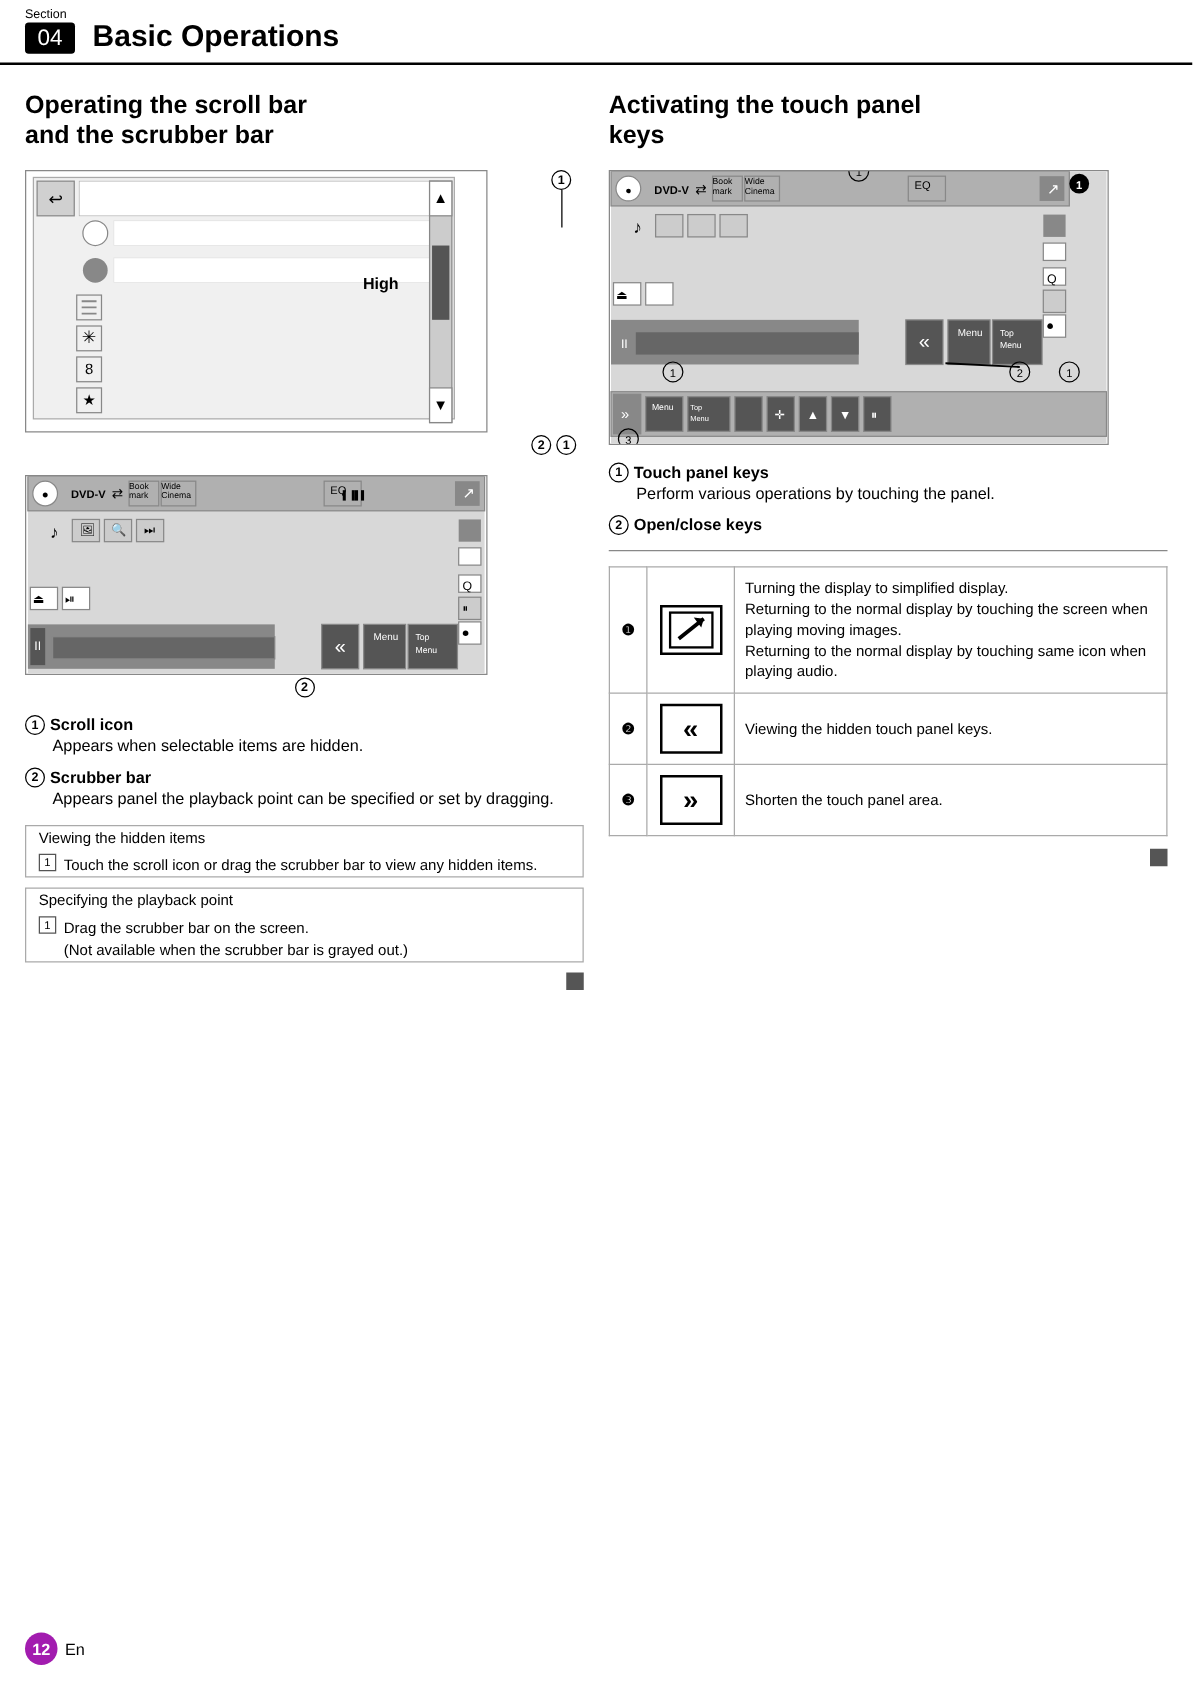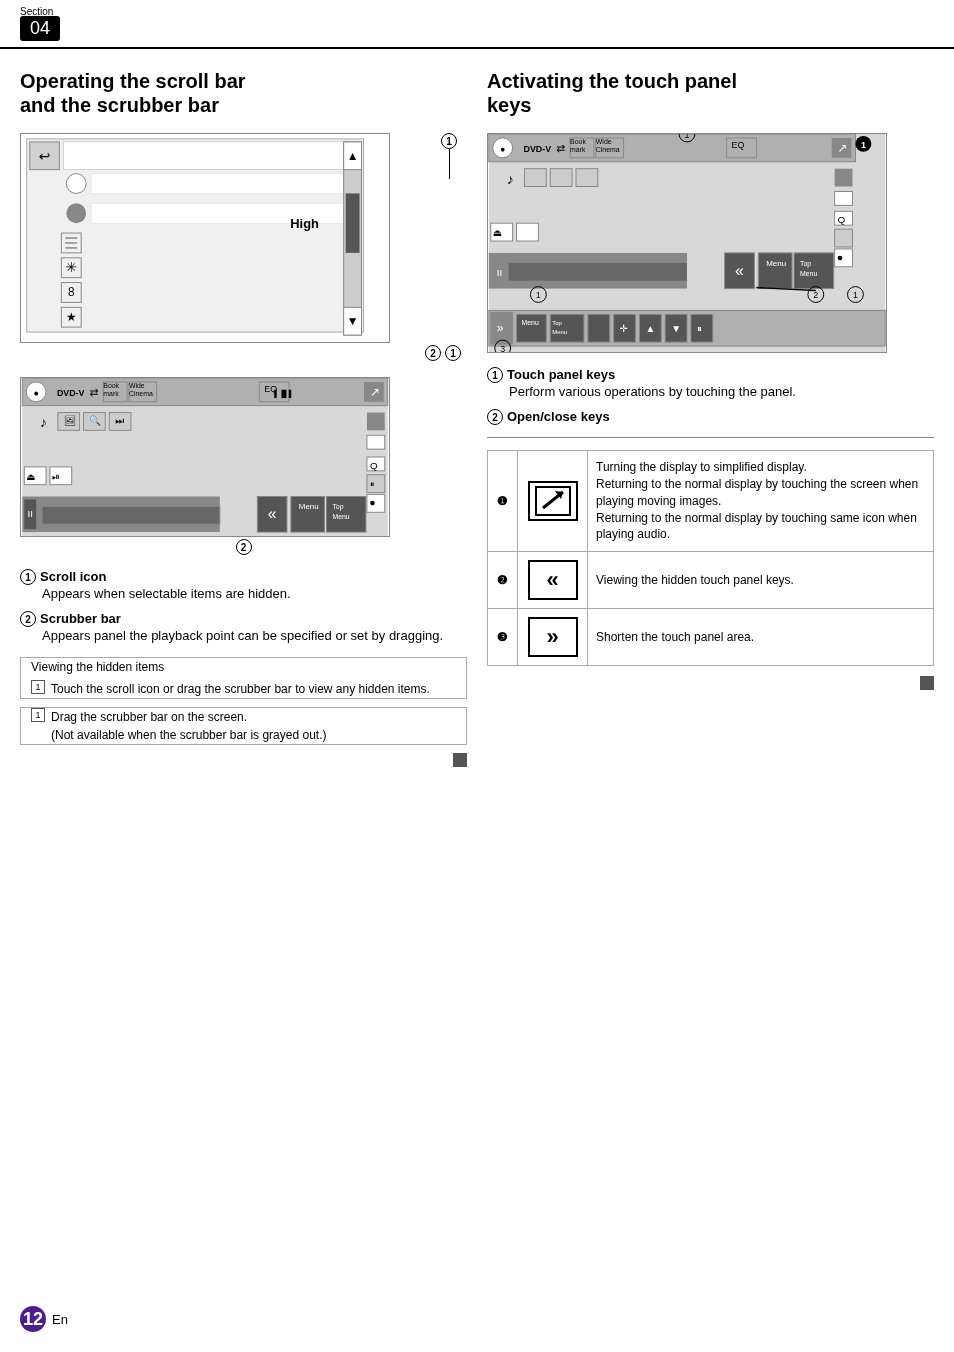--- a/index.html
+++ b/index.html
@@ -128,30 +128,30 @@
     
     .page-footer {
       position: absolute;
       bottom: 20px;
       left: 20px;
       display: flex;
       align-items: center;
       gap: 6px;
     }
     .page-num-badge {
-      background: #4c1d95;
+      background: #a21caf;
       color: #fff;
       border-radius: 50%;
       width: 26px;
       height: 26px;
       display: flex;
       align-items: center;
       justify-content: center;
       font-weight: bold;
-      font-size: 18px;
+      font-size: 13px;
     }
     .en-label {
       font-size: 13px;
     }
     .small-block-icon {
       width: 14px;
       height: 14px;
       background: #555;
       display: inline-block;
     }
@@ -185,20 +185,21 @@
       margin: 0 auto;
     }
   </style>
 </head>
 <body>
 
 <div class="page-header">
   <span class="section-label">Section</span>
   <div style="display:flex;align-items:center;margin-top:10px">
     <span class="section-badge">04</span>
+    <span class="page-title">Basic Operations</span>
   </div>
 </div>
 
 <div class="main-content">
 
   <div class="left-col">
     <div class="section-heading">
       <span>Operating the scroll bar</span><br>
       <span>and the scrubber bar</span>
     </div>
@@ -347,20 +348,21 @@
     </div>
 
     <div class="info-box">
       <div class="info-box-title">Viewing the hidden items</div>
       <div class="info-box-item">
         <span class="small-sq">1</span>
         <span>Touch the scroll icon or drag the scrubber bar to view any hidden items.</span>
       </div>
     </div>
     <div class="info-box">
+      <div class="info-box-title">Specifying the playback point</div>
       <div class="info-box-item">
         <span class="small-sq">1</span>
         <div>
           <div>Drag the scrubber bar on the screen.</div>
           <div>(Not available when the scrubber bar is grayed out.)</div>
         </div>
       </div>
     </div>
 
     <div style="text-align:right; margin-top:8px;">

